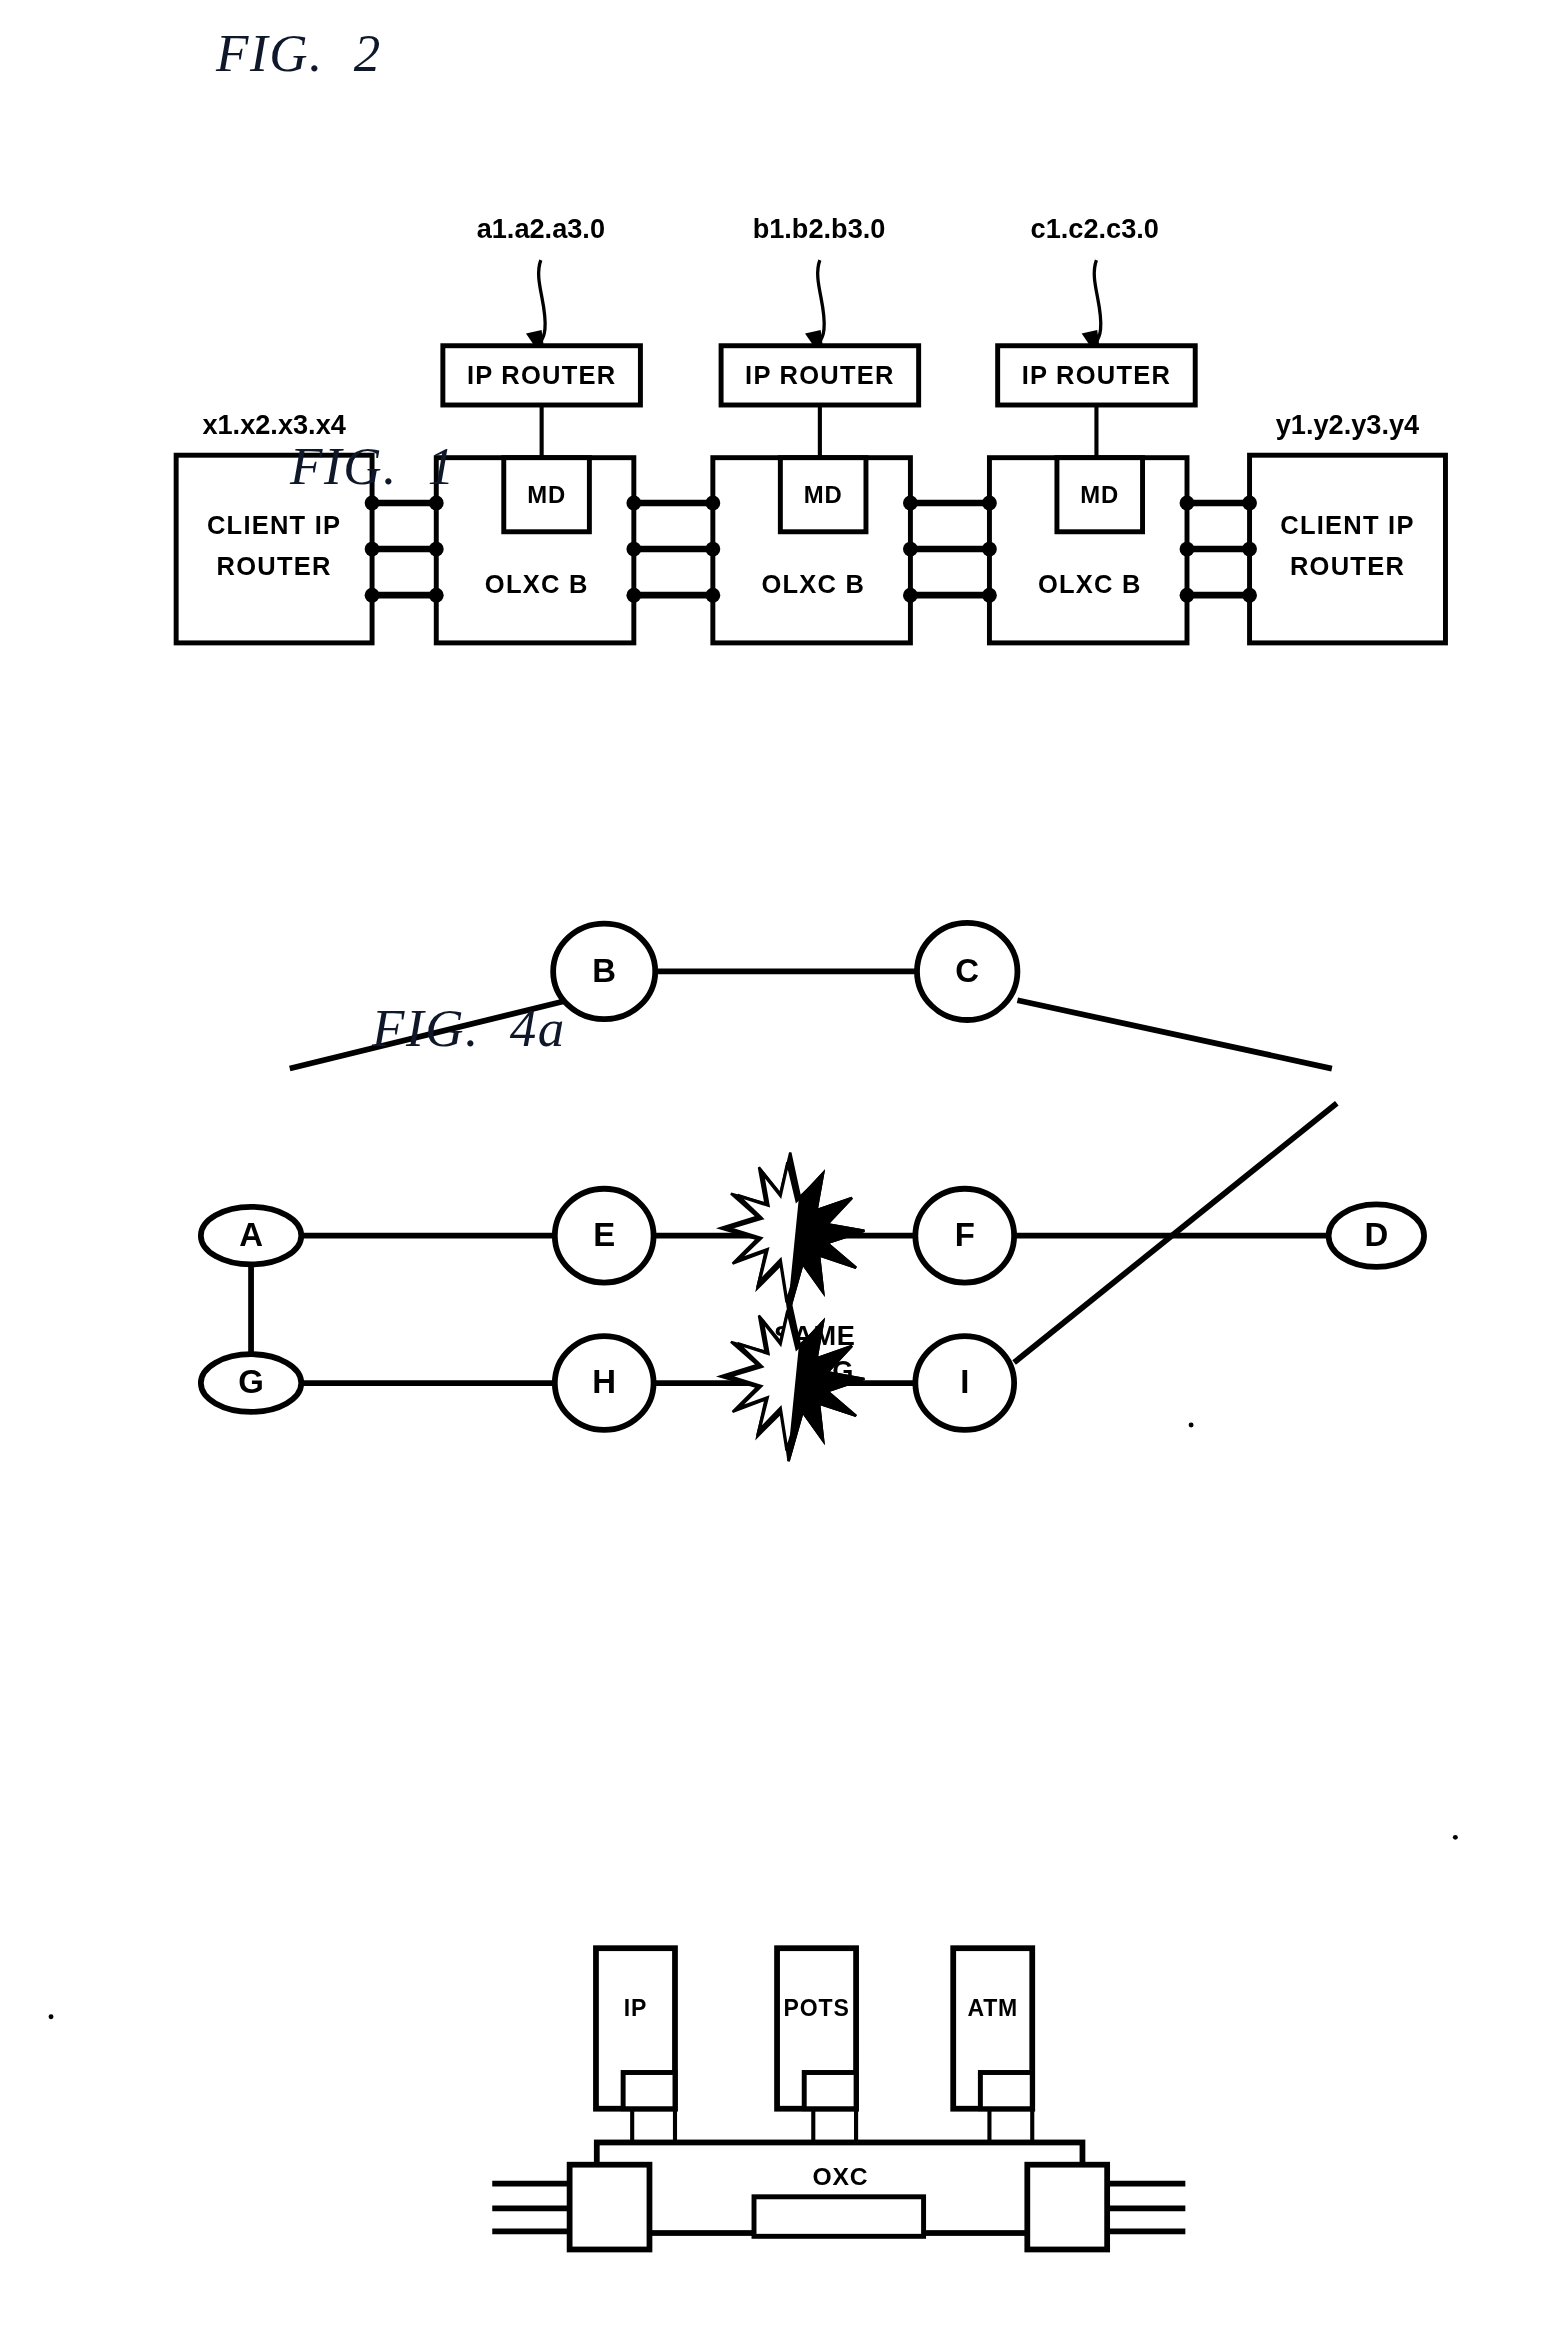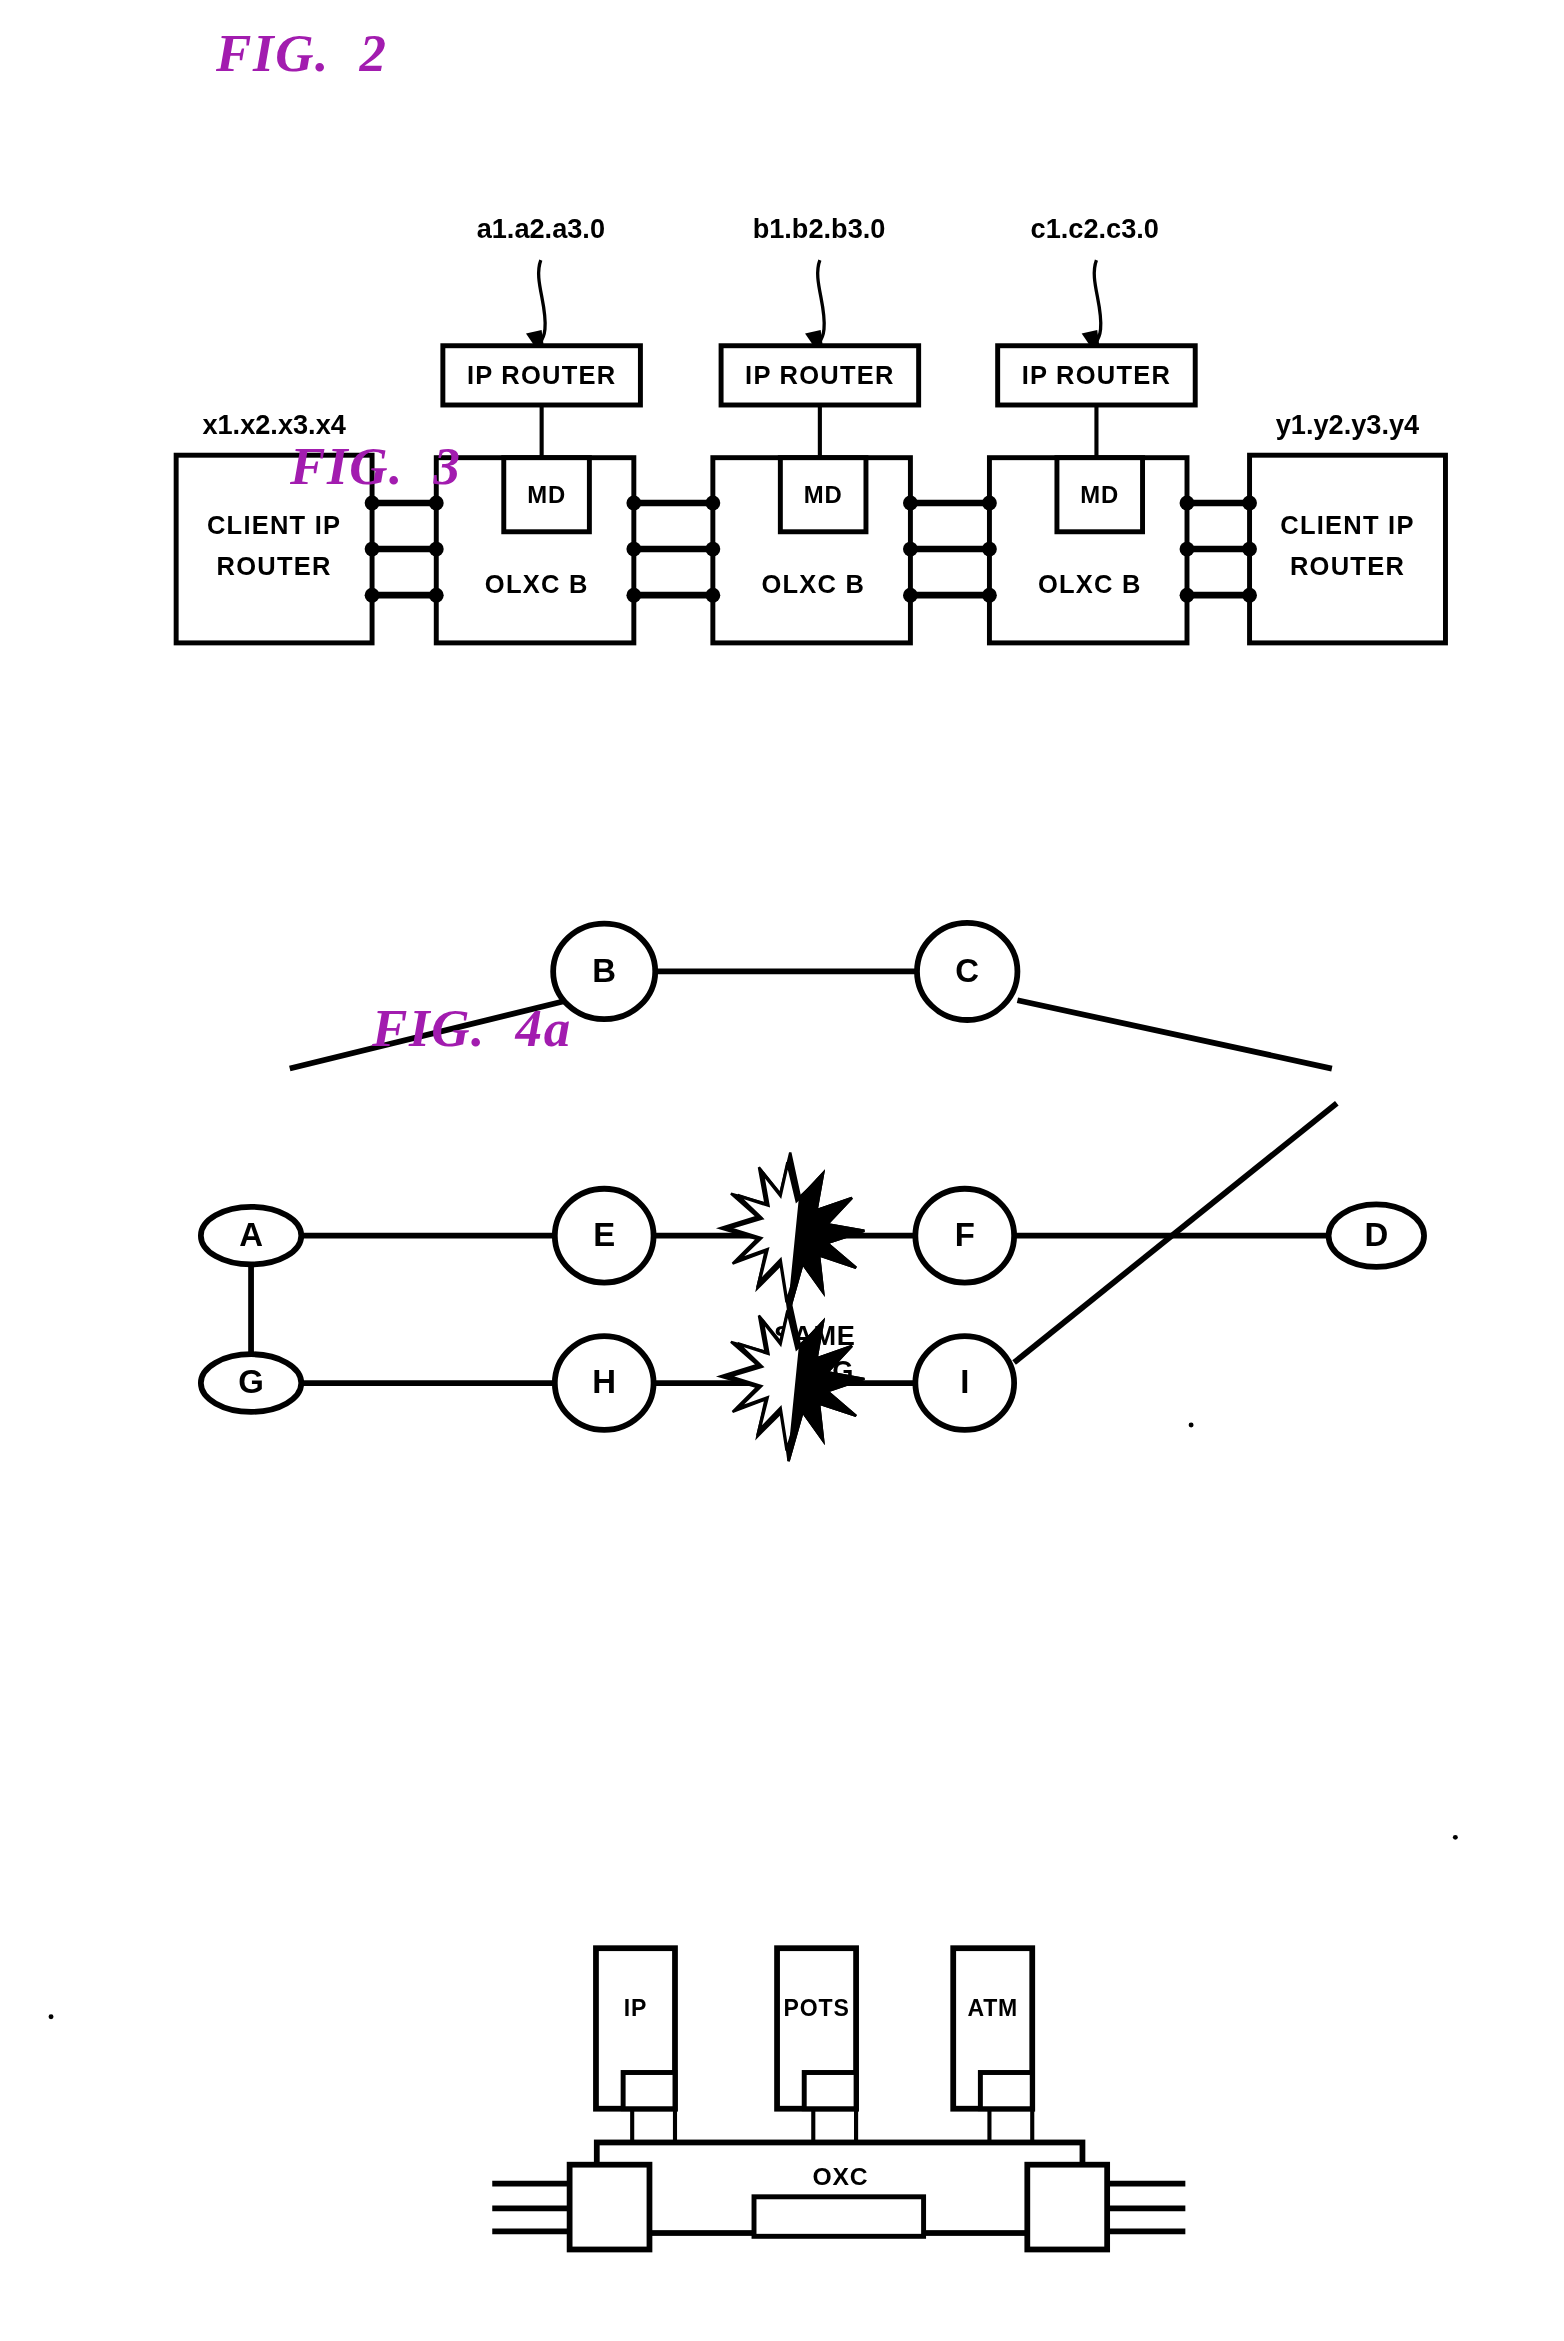--- a/index.html
+++ b/index.html
@@ -18,25 +18,25 @@
   .page {
     position: absolute;
     left: 0; top: 0;
     width: 1564px;
     height: 2342px;
   }
   .fig-title {
     position: absolute;
     font-family: "Liberation Serif", serif;
     font-style: italic;
-    font-weight: bold;
+    font-weight: normal;
     font-size: 53px;
     letter-spacing: 1.6px;
     white-space: pre;
-    color: #a21caf;
+    color: #0f172a;
     text-align: center;
   }
   #fig2-title { left: 216px; top: 23px; }
   #fig3-title { left: 290px; top: 436px; }
   #fig4a-title { left: 372px; top: 998px; }
 
   .svg-layer {
     position: absolute;
     left: 0; top: 0;
   }
@@ -176,21 +176,21 @@
       <line class="lnk" x1="1442" y1="723" x2="1518" y2="723" stroke-width="8"></line>
       <circle class="dot" cx="1442" cy="611" r="9"></circle>
         <circle class="dot" cx="1518" cy="611" r="9"></circle>
       <circle class="dot" cx="1442" cy="667" r="9"></circle>
         <circle class="dot" cx="1518" cy="667" r="9"></circle>
       <circle class="dot" cx="1442" cy="723" r="9"></circle>
         <circle class="dot" cx="1518" cy="723" r="9"></circle>
     </g>
   </svg>
 
-  <div class="fig-title" id="fig3-title">FIG.  3</div>
+  <div class="fig-title" id="fig3-title">FIG.  1</div>
 
   <svg class="svg-layer" id="fig3-svg" width="1564" height="906" style="top:823px;" viewBox="0 0 1900 1100">
 
     <g>
       <line class="lnk" x1="352" y1="298" x2="690" y2="215" stroke-width="7"></line>
     </g>
     <g>
       <line class="lnk" x1="796" y1="180" x2="1114" y2="180" stroke-width="7"></line>
     </g>
     <g>

